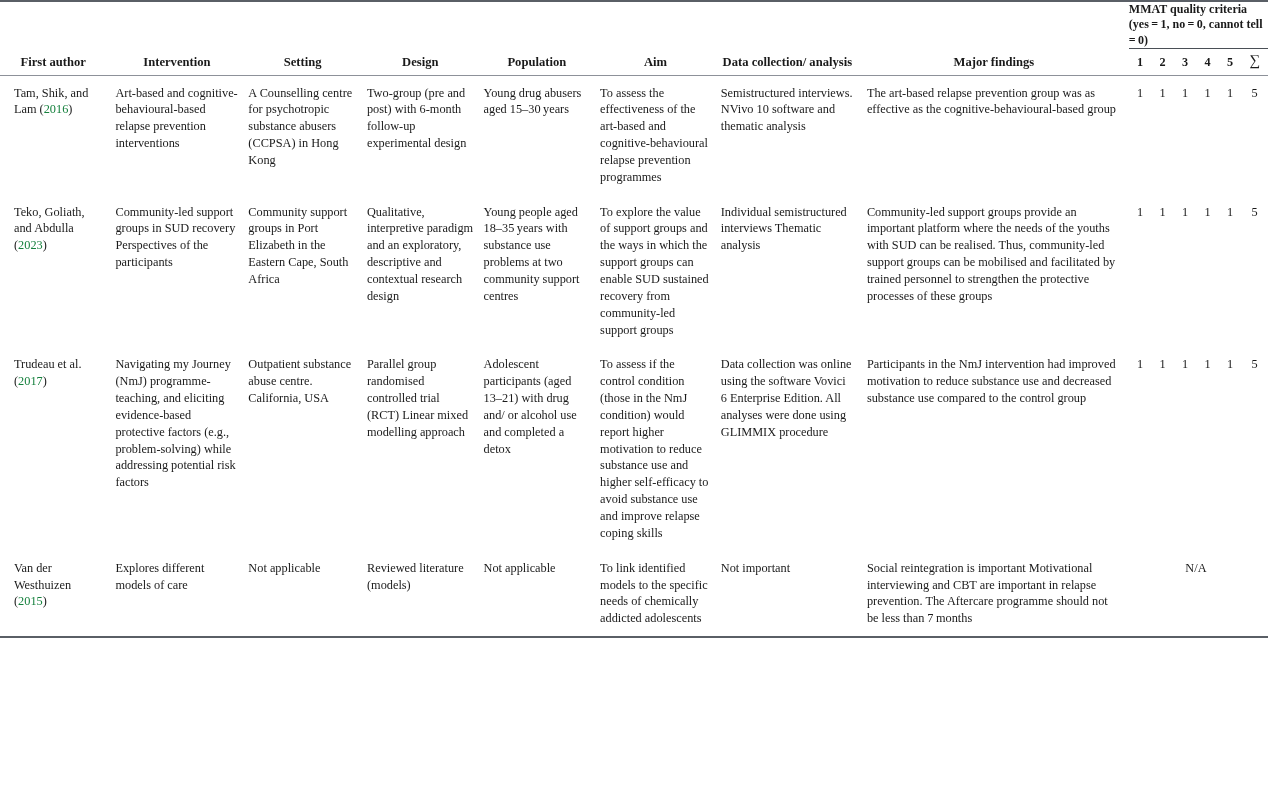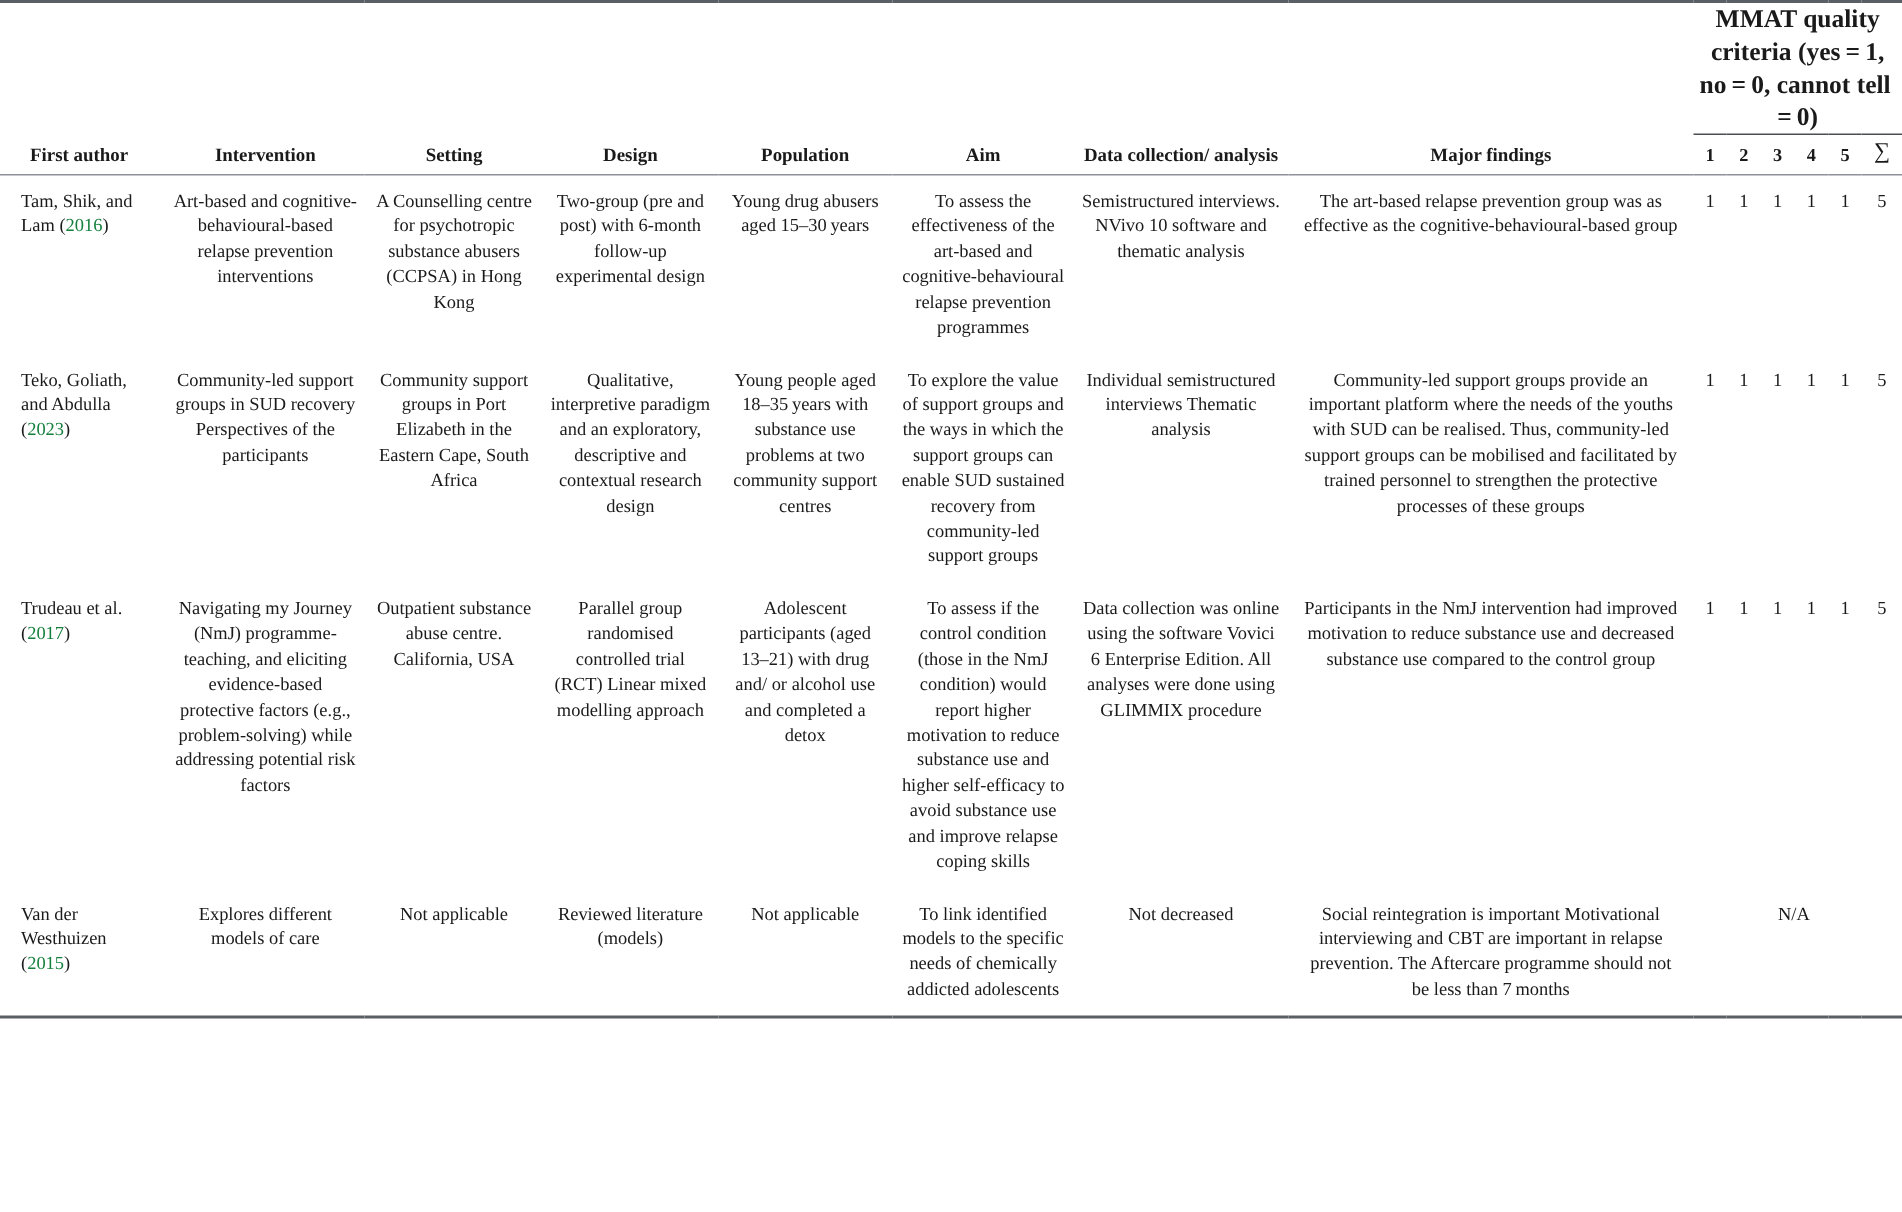--- a/index.html
+++ b/index.html
@@ -40,59 +40,57 @@
     height: 0;
     font-size: 0;
     line-height: 0;
   }
   
   tr.spanner-row td {
     vertical-align: bottom;
     padding: 0;
   }
   td.mmat-spanner {
-    text-align: center;
     font-weight: bold;
-    font-size: 17px;
+    font-size: 12px;
     line-height: 1.28;
     padding: 6px 10px 2px 10px;
     border-bottom: 1.1px solid #4a4f56;
     vertical-align: top;
   }
   
   tr.head-row > th {
     font-weight: bold;
     font-size: 12.6px;
     vertical-align: bottom;
     padding: 2px 4px 4px 4px;
     border-bottom: 1.6px solid #8d9199;
     text-align: center;
     line-height: 1.3;
   }
   tr.head-row > th.col-first-author {
-    text-align: left;
-    padding-left: 20px;
+    text-align: center;
+    padding-left: 0;
   }
   tr.head-row > th.mmat-num {
     font-size: 12.2px;
     padding-left: 0;
     padding-right: 0;
     text-align: center;
   }
   tr.head-row > th.mmat-sum {
     font-size: 15px;
     font-weight: normal;
     padding-left: 0;
     padding-right: 0;
     text-align: center;
   }
   
   tr.data-row > td {
     vertical-align: top;
-    text-align: center;
     padding: 9px 5px 9px 5px;
     line-height: 1.37;
   }
   tr.data-row > td.cell-author {
     text-align: left;
     padding-left: 14px;
     padding-right: 6px;
   }
   tr.data-row > td.cell-score {
     text-align: center;
@@ -215,21 +213,21 @@
         <td class="cell-score">5</td>
       </tr>
 
       <tr class="data-row">
         <td class="cell-author"><span>Van der Westhuizen</span> (<span class="year-link">2015</span>)</td>
         <td>Explores different models of care</td>
         <td>Not applicable</td>
         <td>Reviewed literature (models)</td>
         <td>Not applicable</td>
         <td>To link identified models to the specific needs of chemically addicted adolescents</td>
-        <td>Not decreased</td>
+        <td>Not important</td>
         <td class="cell-findings">Social reintegration is important Motivational interviewing and CBT are important in relapse prevention. The Aftercare programme should not be less than 7 months</td>
         <td class="cell-na" colspan="6">N/A</td>
       </tr>
 
       <tr class="rule-bottom">
         <td colspan="14"></td>
       </tr>
     </tbody>
   </table>
 </div>

